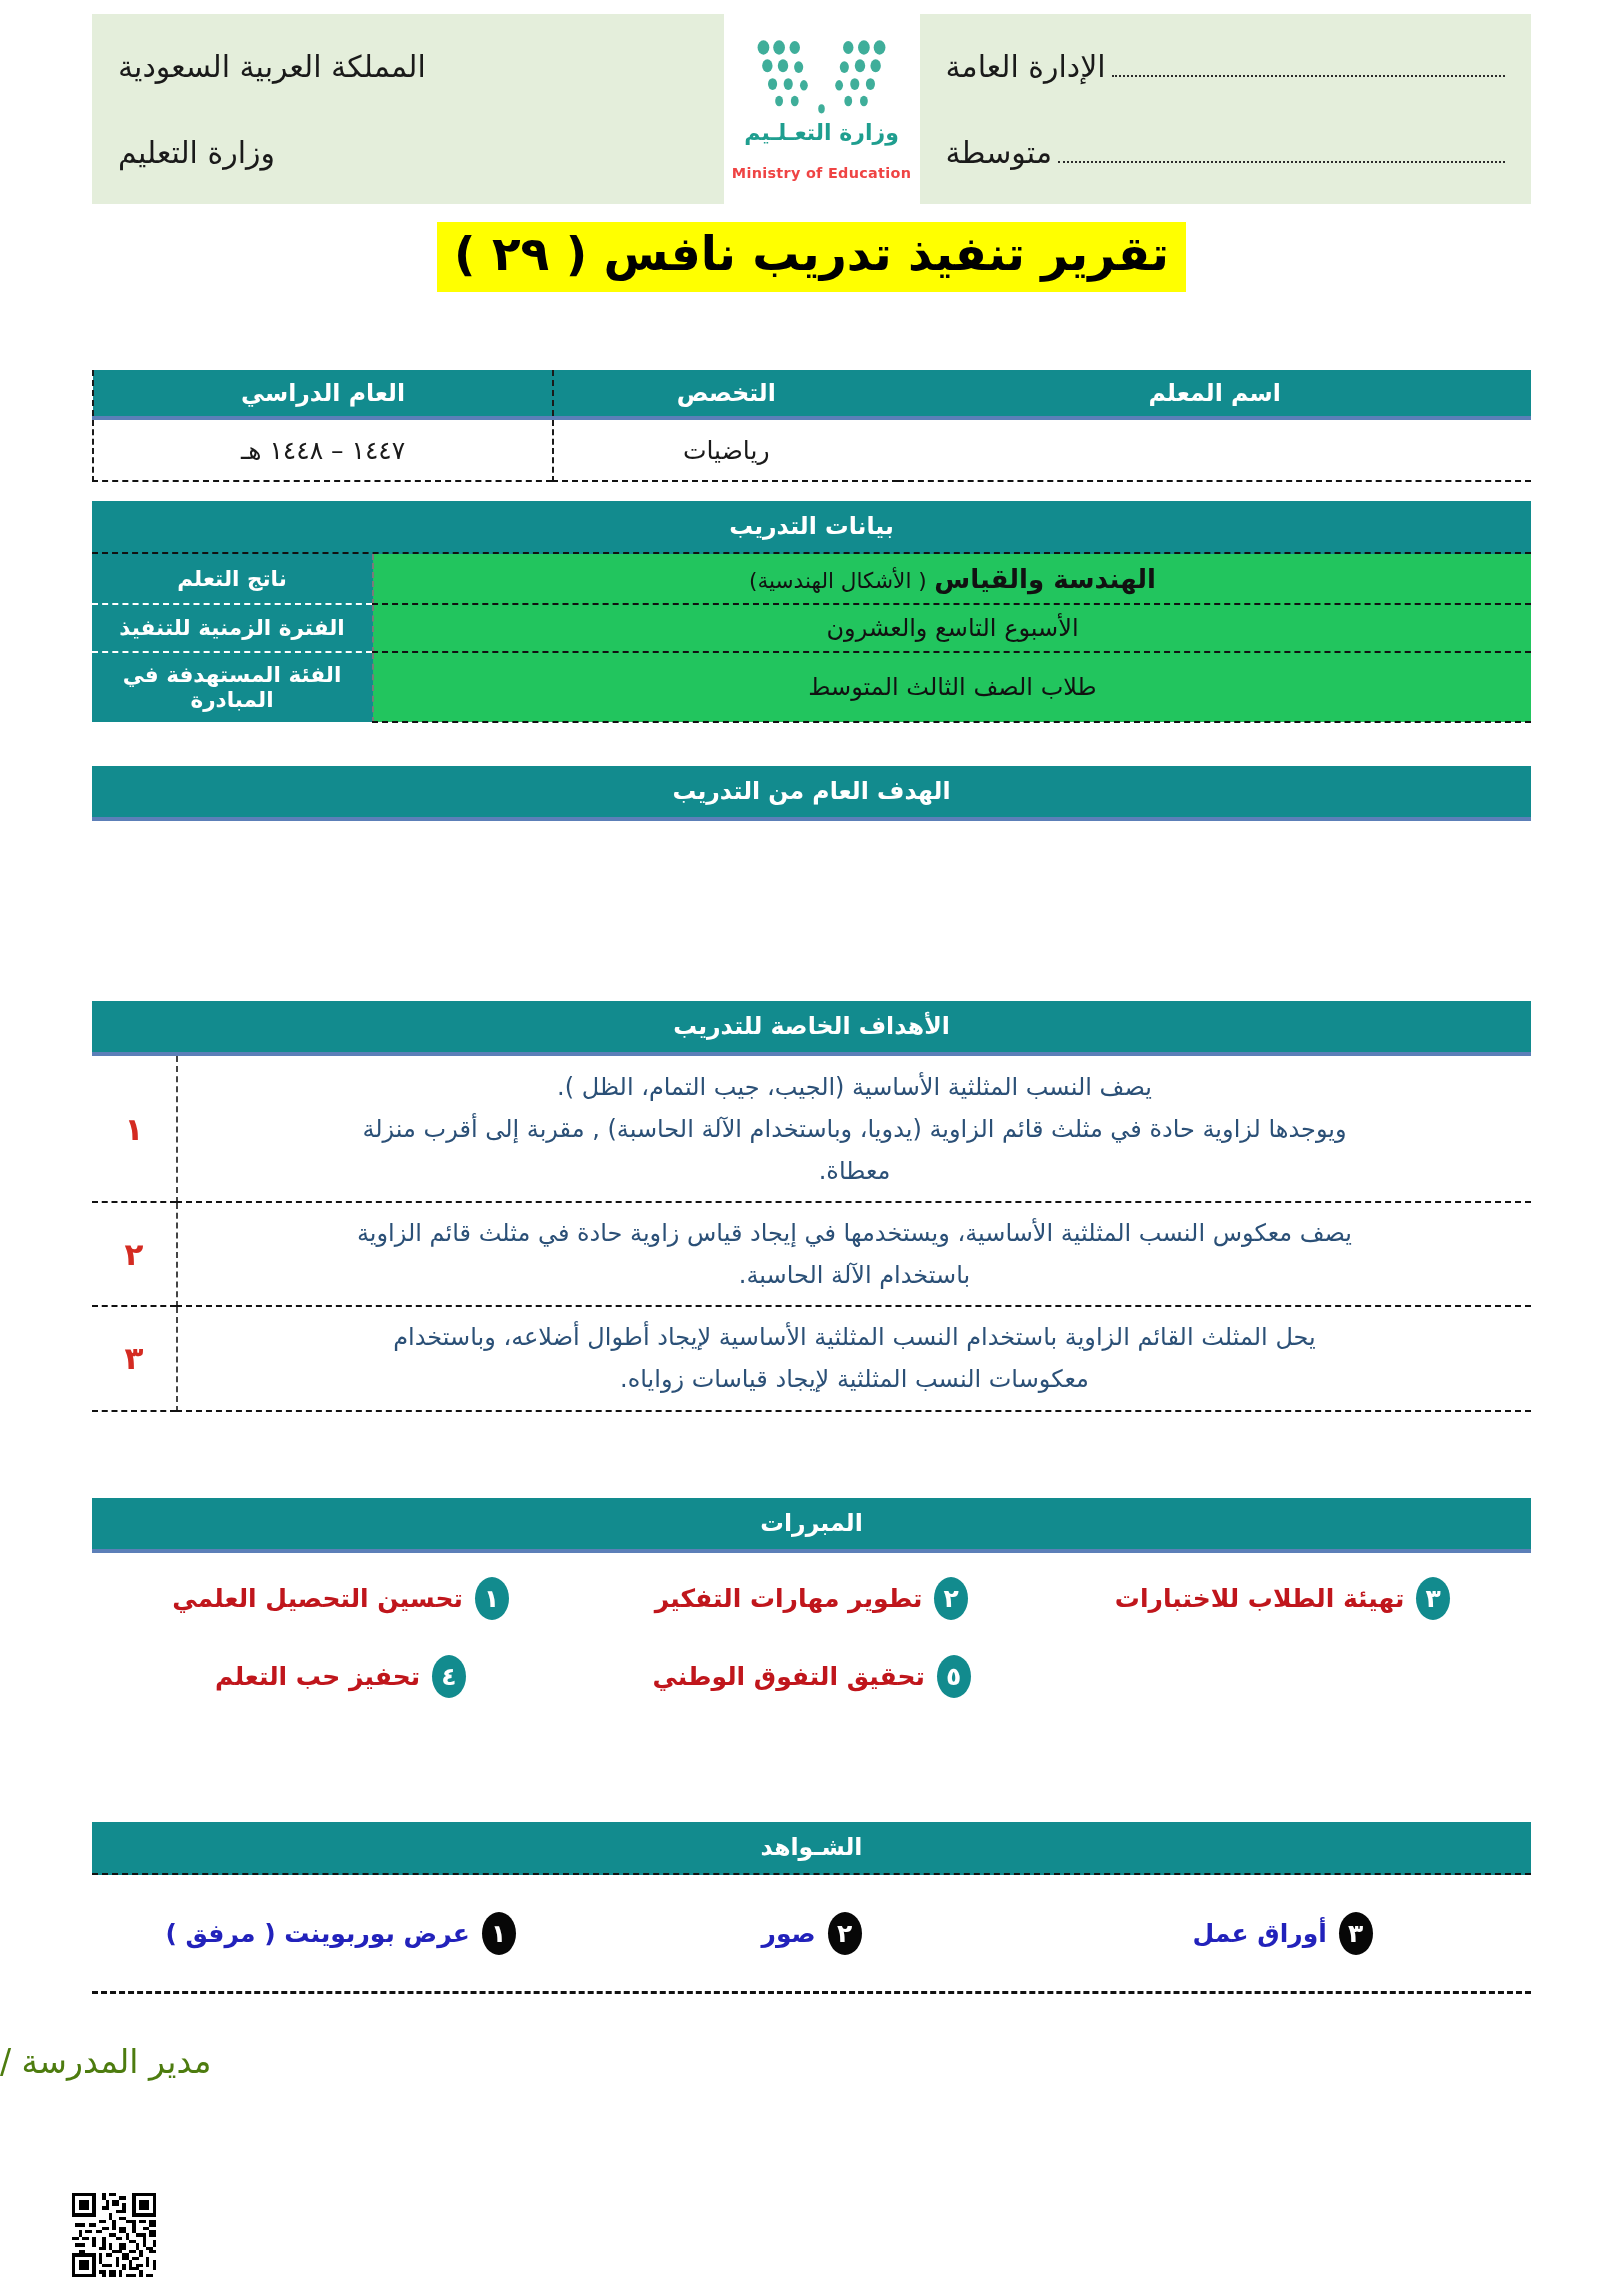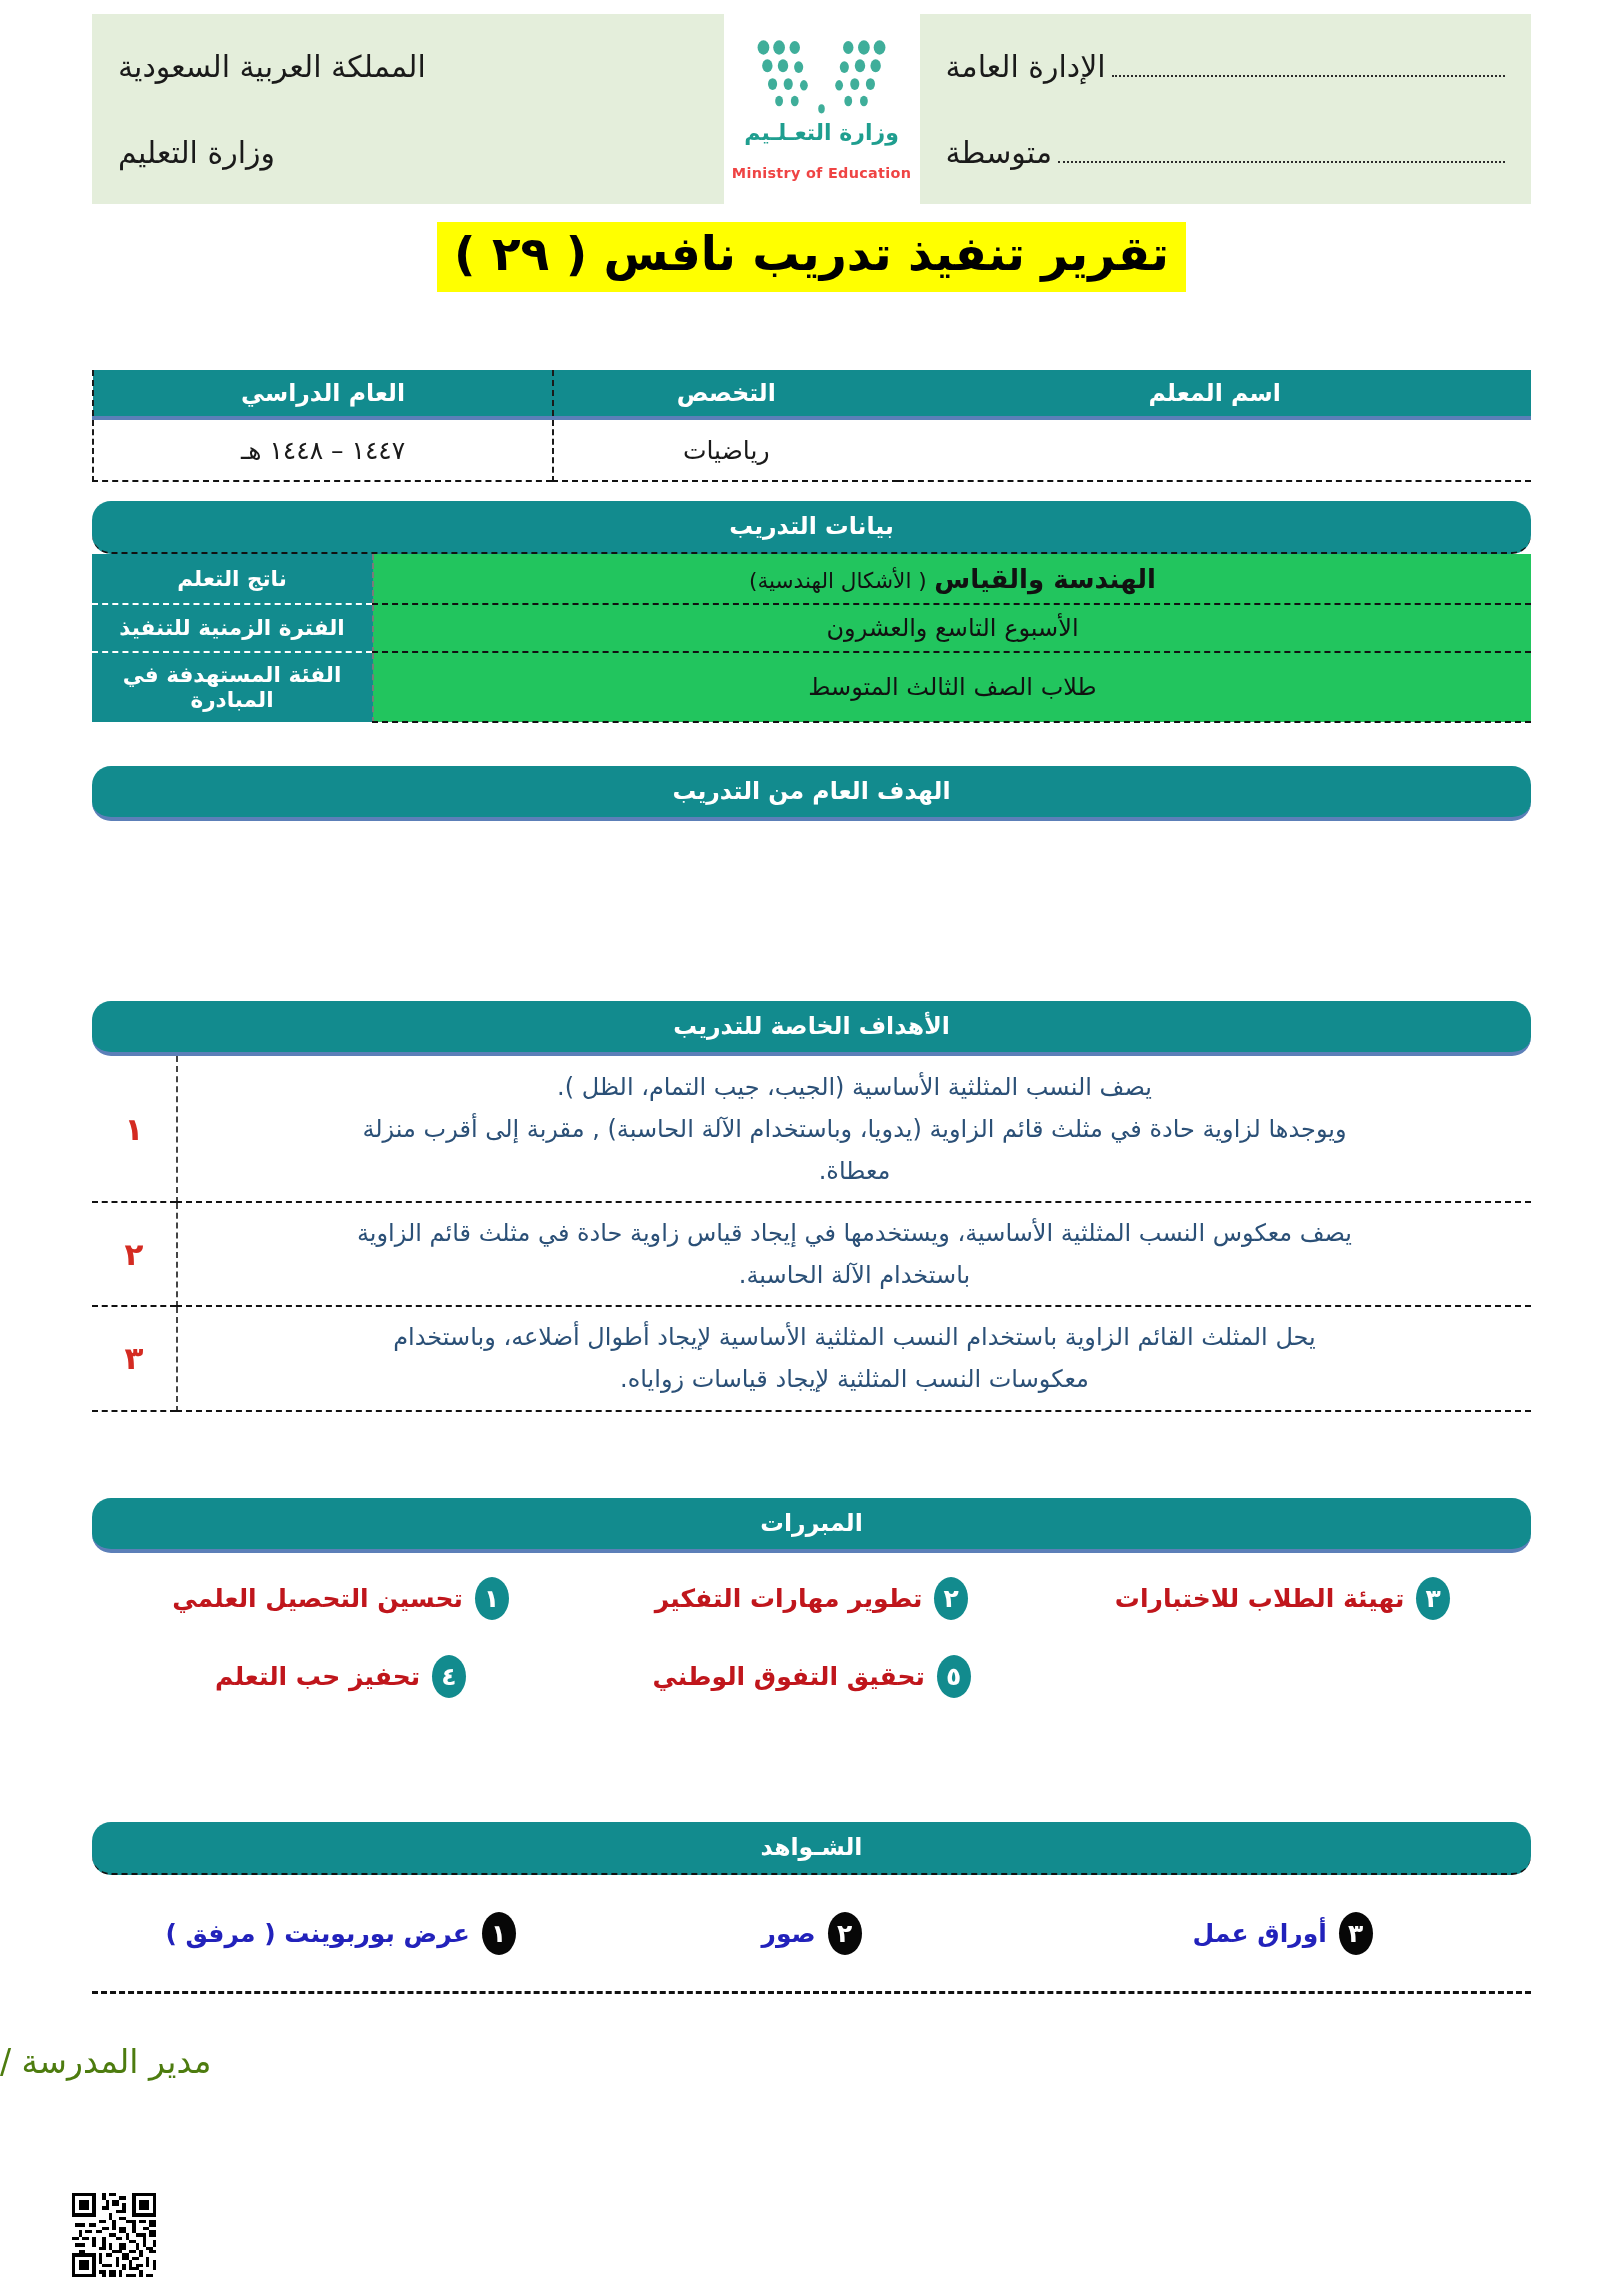--- a/index.html
+++ b/index.html
@@ -123,21 +123,20 @@
   }
   .teal-bar {
     background: #128B8E;
     color: #ffffff;
     text-align: center;
     font-size: 23.6px;
     font-weight: bold;
     padding: 11px 0 12.4px 0;
     border-bottom: 4.6px solid #5C7FB8;
     box-sizing: border-box;
-    border-radius: 19px;
   }
   .teal-bar.no-blue { border-bottom: 2.6px dashed #111111; }
 
   table.grid {
     width: 100%;
     border-collapse: collapse;
     table-layout: fixed;
   }
   table.grid td, table.grid th {
     vertical-align: middle;

